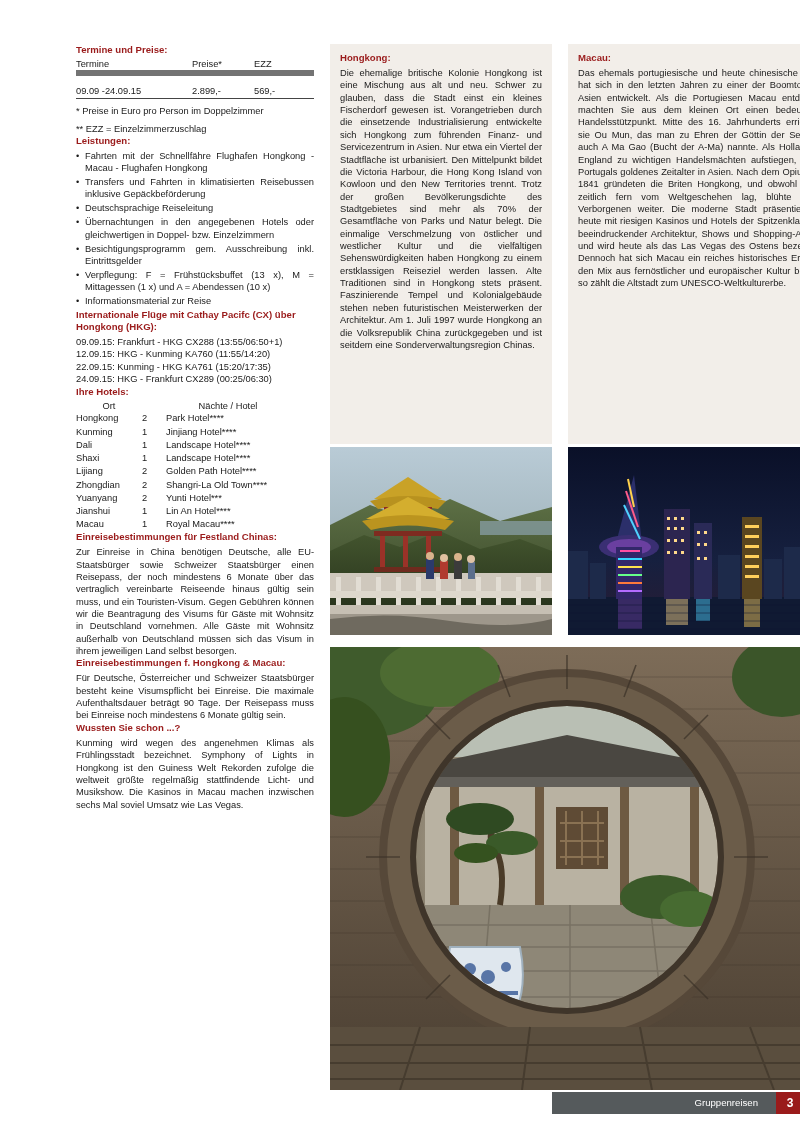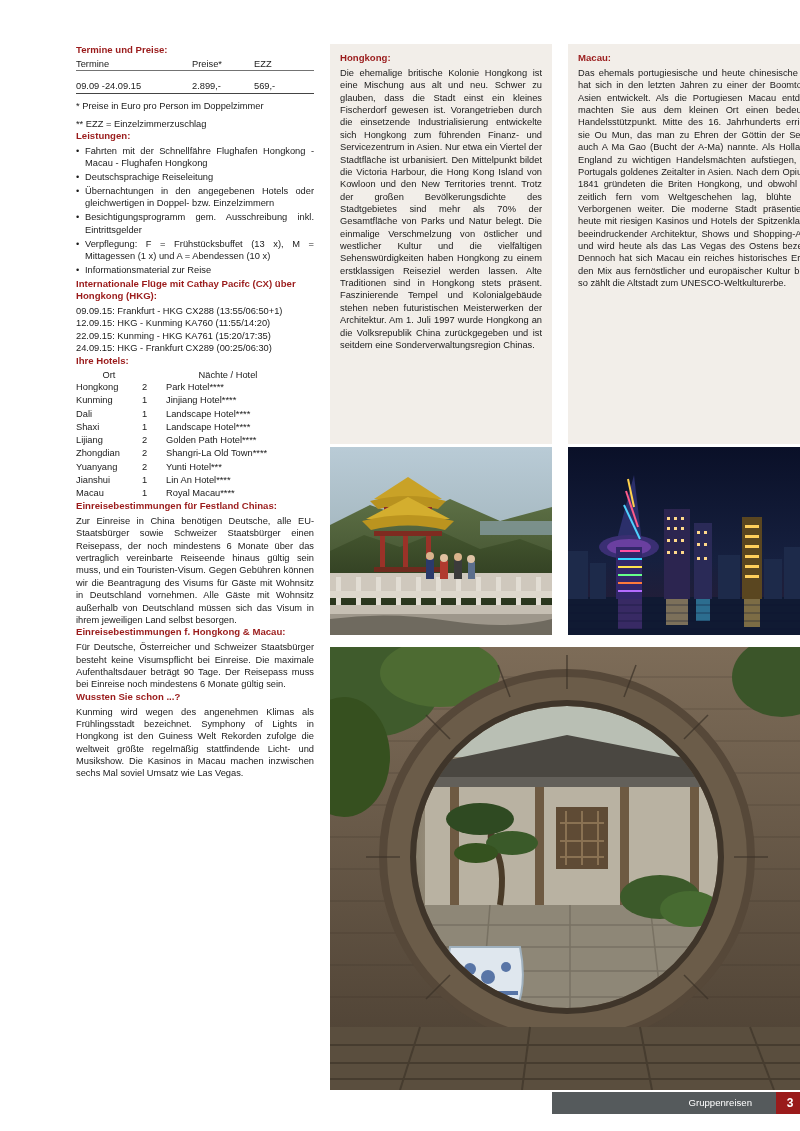--- a/index.html
+++ b/index.html
@@ -65,21 +65,21 @@
   table.price {
     width: 100%;
     border-collapse: collapse;
     font-size: 9.3px;
     margin-bottom: 6px;
   }
   table.price th {
     text-align: left;
     font-weight: normal;
     padding: 0 0 1px 0;
-    border-bottom: 1px solid #737373;
+    border-bottom: 6px solid #737373;
   }
   table.price td {
     padding: 10px 0 2px 0;
     border-bottom: 1px solid #444;
   }
   table.price .c2 { width: 62px; }
   table.price .c3 { width: 60px; }
 
   .note { font-size: 9.3px; line-height: 1.35; margin: 5px 0 0 0; }
 
@@ -156,21 +156,21 @@
     background: #555a5c;
   }
   .footer-label {
     position: absolute;
     left: 0; top: 0;
     width: 224px; height: 22px;
     line-height: 22px;
     color: #ffffff;
     font-size: 9.6px;
     text-align: right;
-    padding-right: 24px;
+    padding-right: 18px;
   }
   .footer-num {
     position: absolute;
     right: 0; top: 0;
     width: 28px; height: 22px;
     background: #9a1b1b;
     color: #fff;
     font-size: 12px;
     font-weight: bold;
     line-height: 22px;
@@ -205,20 +205,21 @@
         </tr>
       </tbody>
     </table>
 
     <p class="note">* Preise in Euro pro Person im Doppelzimmer</p>
     <p class="note">** EZZ = Einzelzimmerzuschlag</p>
 
     <h2 class="sec sec-gap">Leistungen:</h2>
     <ul class="bul">
       <li>Fahrten mit der Schnellfähre Flughafen Hongkong - Macau - Flughafen Hongkong</li>
+      <li>Transfers und Fahrten in klimatisierten Reisebussen inklusive Gepäckbeförderung</li>
       <li>Deutschsprachige Reiseleitung</li>
       <li>Übernachtungen in den angegebenen Hotels oder gleichwertigen in Doppel- bzw. Einzelzimmern</li>
       <li>Besichtigungsprogramm gem. Ausschreibung inkl. Eintrittsgelder</li>
       <li>Verpflegung: F = Frühstücksbuffet (13 x), M = Mittagessen (1 x) und A = Abendessen (10 x)</li>
       <li>Informationsmaterial zur Reise</li>
     </ul>
 
     <h2 class="sec sec-gap">Internationale Flüge mit Cathay Pacifc (CX) über Hongkong (HKG):</h2>
     <div class="flights">
       <div>09.09.15: Frankfurt - HKG CX288 (13:55/06:50+1)</div>

